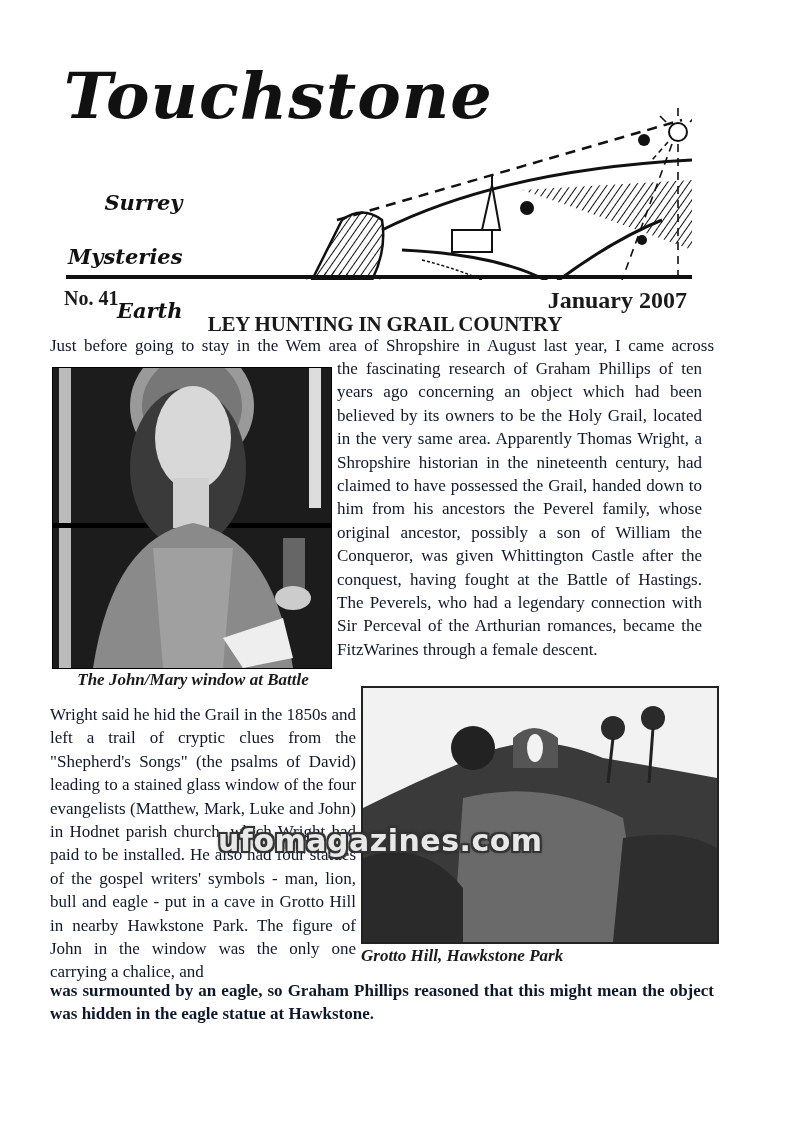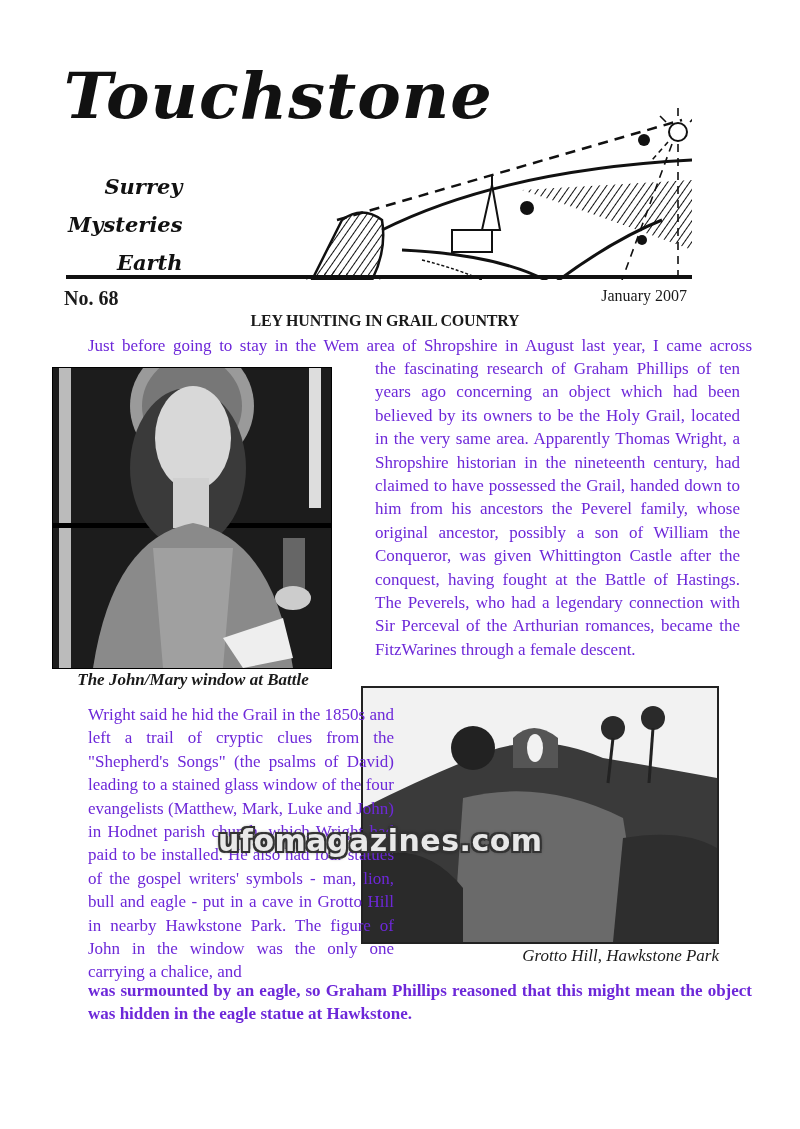--- a/index.html
+++ b/index.html
@@ -8,35 +8,35 @@
       font-family: "Liberation Serif", serif; color: #1a1a1a;
     }
     .masthead { position: absolute; left: 62px; top: 50px; width: 630px; height: 230px; text-align: right; }
     .masthead-title {
       position: absolute; left: 6px; top: 8px; font-family: "DejaVu Serif", serif;
       font-size: 64px; font-weight: bold; letter-spacing: 1px; color: #111; transform: scaleX(1.02);
       font-style: italic;
     }
     .masthead-sub { position: absolute; left: 6px; top: 118px; font-family: "DejaVu Serif", serif;
       font-size: 21px; line-height: 38px; font-style: italic; font-weight: bold; color: #111; }
-    .masthead-sub div { display: block; }
+    .masthead-sub div { display: block; margin-top: 16px; }
     .masthead-art { position: absolute; left: 120px; top: 30px; width: 510px; height: 200px; }
     .rule { position: absolute; left: 66px; top: 275px; width: 626px; height: 4px; background: #111; }
     .issue { position: absolute; left: 64px; top: 287px; font-size: 20px; font-weight: bold; }
-    .date { position: absolute; right: 113px; top: 287px; font-size: 16px; font-weight: normal; }
-    .headline { position: absolute; left: 0; width: 770px; top: 312px; text-align: center; font-size: 16px; font-weight: bold; letter-spacing: -0.2px; }
-    .text { position: absolute; font-size: 17px; line-height: 23.4px; color: #6d28d9; text-align: justify; margin-left: 38px; }
+    .date { position: absolute; right: 113px; top: 287px; font-size: 24px; font-weight: bold; }
+    .headline { position: absolute; left: 0; width: 770px; top: 312px; text-align: center; font-size: 21px; font-weight: bold; letter-spacing: -0.2px; }
+    .text { position: absolute; font-size: 17px; line-height: 23.4px; color: #0f172a; text-align: justify; }
     .line-full { left: 50px; width: 664px; top: 334px; text-align-last: justify; }
     .col-right { left: 337px; width: 365px; top: 357px; }
     .col-left { left: 50px; width: 306px; top: 703px; }
     .tail { left: 50px; width: 664px; top: 979px; font-weight: bold; }
     .photo1 { position: absolute; left: 52px; top: 367px; width: 278px; height: 300px; background: #222; overflow: hidden; border: 1px solid #000; }
     .photo2 { position: absolute; left: 361px; top: 686px; width: 354px; height: 254px; border: 2px solid #222; overflow: hidden; background: #f4f4f4; }
     .cap1 { position: absolute; left: 52px; top: 670px; width: 282px; text-align: center; font-size: 17px; font-weight: bold; font-style: italic; }
-    .cap2 { position: absolute; left: 361px; top: 946px; width: 358px; text-align: right; font-size: 17px; font-weight: normal; font-style: italic; }
+    .cap2 { position: absolute; left: 361px; top: 946px; width: 358px; text-align: left; font-size: 17px; font-weight: bold; font-style: italic; }
     .watermark {
       position: absolute; left: 218px; top: 823px; font-family: "DejaVu Sans", sans-serif; font-weight: bold;
       font-size: 30px; color: #e8e8e8; letter-spacing: 0.5px;
       text-shadow: -2px -2px 0 #333, 2px -2px 0 #333, -2px 2px 0 #333, 2px 2px 0 #333, 0 0 4px #000;
     }
   </style>
 </head>
 <body>
 
 <div class="masthead">
@@ -82,21 +82,21 @@
     <path d="M370 205 Q430 160 480 140" stroke="#111" stroke-width="3" fill="none"></path>
     <path d="M240 180 Q320 200 340 230" stroke="#111" stroke-width="1.5" fill="none" stroke-dasharray="3,2"></path>
 
     <circle cx="345" cy="128" r="7" fill="#111"></circle>
     <circle cx="462" cy="60" r="6" fill="#111"></circle>
     <circle cx="460" cy="160" r="5" fill="#111"></circle>
   </svg>
 </div>
 
 <div class="rule"></div>
-<div class="issue">No. 68</div>
+<div class="issue">No. 41</div>
 <div class="date">January 2007</div>
 
 <div class="headline">LEY HUNTING IN GRAIL COUNTRY</div>
 <div class="text line-full">Just before going to stay in the Wem area of Shropshire in August last year, I came across</div>
 
 <div class="photo1">
   <svg width="278" height="300" viewBox="0 0 278 300">
     <rect width="278" height="300" fill="#1c1c1c"></rect>
     <rect x="6" y="0" width="12" height="300" fill="#bbb"></rect>
     <rect x="256" y="0" width="12" height="140" fill="#ddd"></rect>

